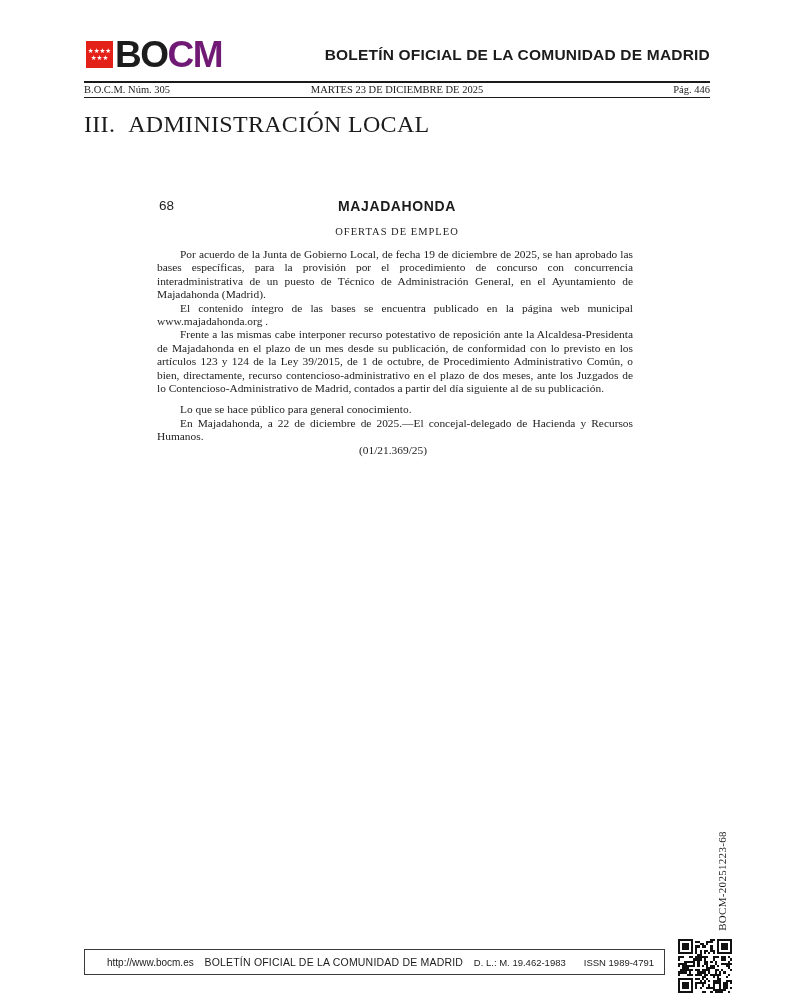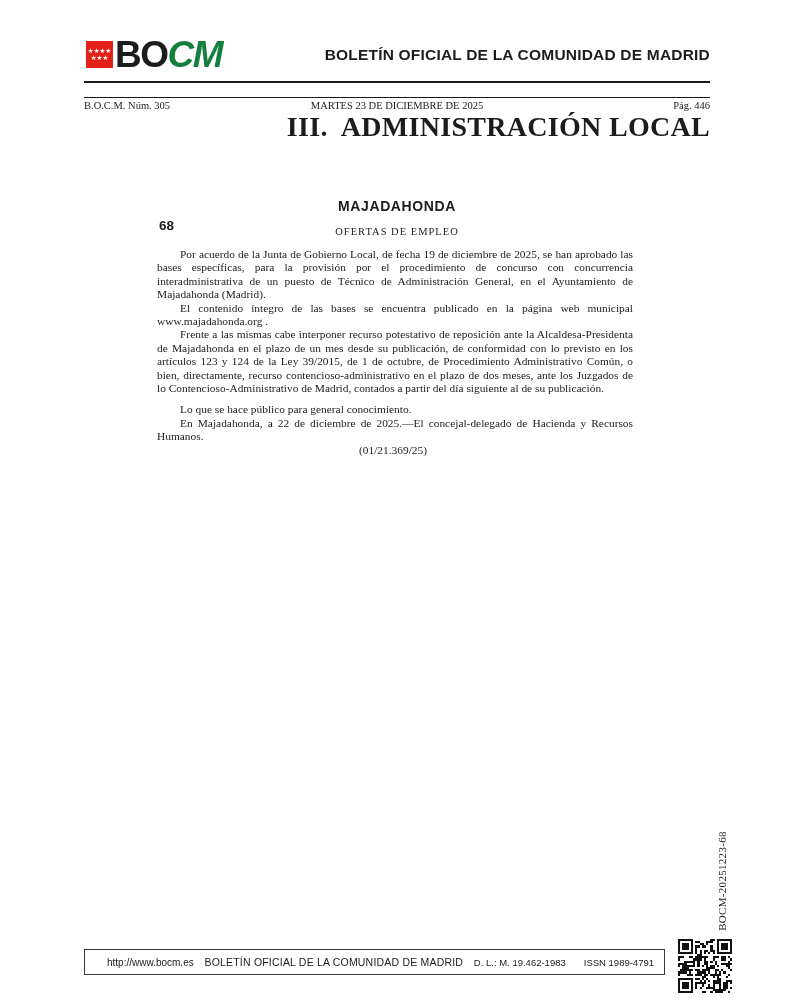--- a/index.html
+++ b/index.html
@@ -9,48 +9,48 @@
     background:#ffffff;
     font-family:"Liberation Serif",serif;
     color:#1c1c1c;
     overflow:hidden;
   }
   
   .logo{position:absolute;left:86px;top:41px;display:flex;align-items:flex-end;}
   .flag{width:27px;height:27px;background:#e32119;display:flex;flex-direction:column;justify-content:center;align-items:center;}
   .flag .stars{color:#fff;font-size:6.5px;line-height:6.5px;letter-spacing:0;font-family:"DejaVu Sans",sans-serif;}
   .logotype{font-family:"Liberation Sans",sans-serif;font-weight:700;font-size:37px;line-height:27px;letter-spacing:-1.5px;margin-left:2px;white-space:nowrap;}
-  .logotype .cm{color:#15803d;font-style:italic;}
+  .logotype .cm{color:#701a75;}
   .header-title{
     position:absolute;right:82px;top:46px;
     font-family:"Liberation Sans",sans-serif;font-weight:700;font-size:15.5px;
     letter-spacing:0.2px;white-space:nowrap;
   }
   .rule{position:absolute;left:84px;width:626px;background:#1a1a1a;}
   .rule-thick{top:81px;height:2px;}
   .rule-thin{top:97px;height:1px;}
-  .meta-row{position:absolute;left:84px;top:84px;width:626px;height:13px;font-size:10.5px;margin-top:16px;}
+  .meta-row{position:absolute;left:84px;top:84px;width:626px;height:13px;font-size:10.5px;}
   .meta-row .left{position:absolute;left:0;top:0;}
   .meta-row .center{position:absolute;left:50%;transform:translateX(-50%);top:0;white-space:nowrap;}
   .meta-row .right{position:absolute;right:0;top:0;}
 
   
   .section-heading{
-    position:absolute;left:84px;top:111px;width:626px;text-align:right;
-    font-weight:700;font-size:28px;letter-spacing:0.3px;white-space:nowrap;
+    position:absolute;left:84px;top:111px;width:626px;text-align:left;
+    font-weight:400;font-size:24px;letter-spacing:0.3px;white-space:nowrap;
   }
   .section-heading .num{margin-right:13px;}
   .org-line{
     position:absolute;left:84px;top:161px;width:626px;text-align:center;
     font-family:"Liberation Sans",sans-serif;font-size:13px;letter-spacing:0.3px;
   }
   .muni-row{position:absolute;left:84px;top:198px;width:626px;}
   .item-number{
     position:absolute;left:75px;top:0;
-    font-family:"Liberation Sans",sans-serif;font-weight:700;font-size:13.5px;margin-top:20px;
+    font-family:"Liberation Sans",sans-serif;font-weight:400;font-size:13.5px;
   }
   .municipality{
     text-align:center;font-family:"Liberation Sans",sans-serif;font-weight:700;
     font-size:14px;letter-spacing:0.6px;
   }
   .category-line{
     position:absolute;left:84px;top:226px;width:626px;text-align:center;
     font-size:10.5px;letter-spacing:1px;
   }
 

